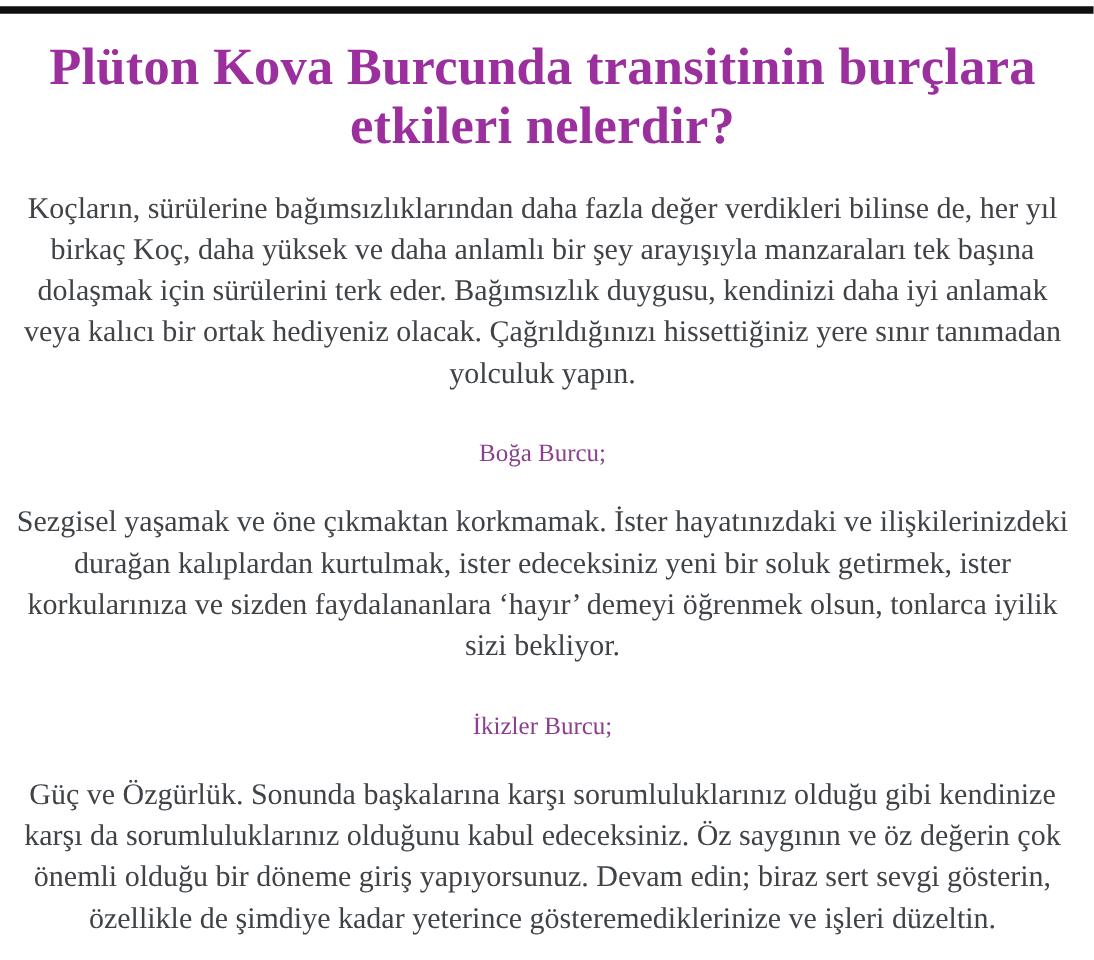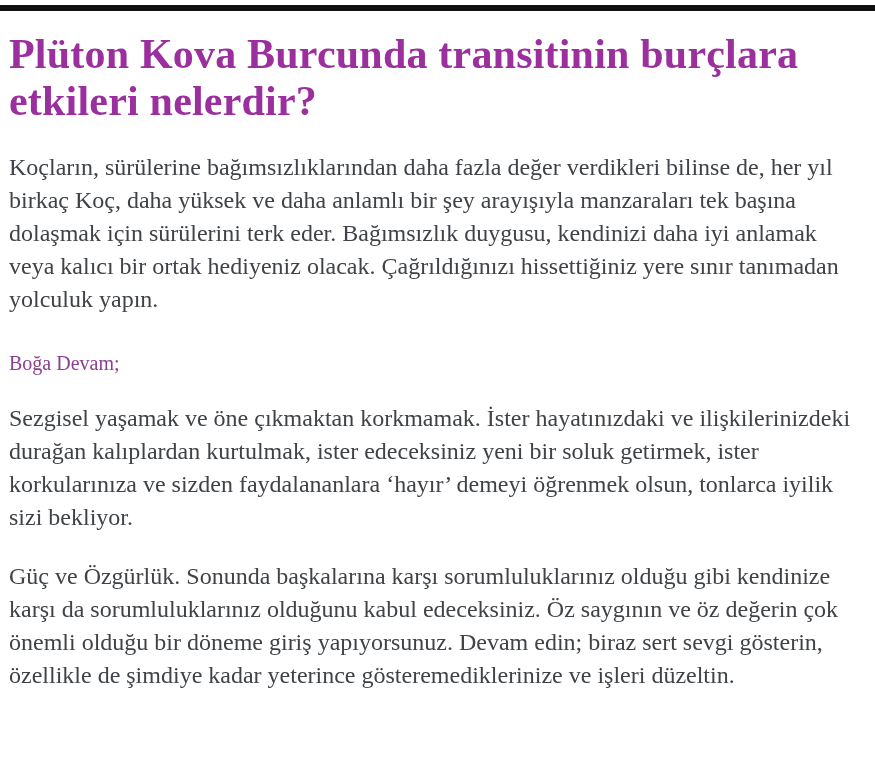--- a/index.html
+++ b/index.html
@@ -11,20 +11,21 @@
     font-family: "Liberation Serif", "DejaVu Serif", serif;
   }
   .top-bar {
     margin-top: 5px;
     height: 6px;
     width: 100%;
     background: #101010;
   }
   .content {
     padding: 0 16px 0 9px;
+    text-align: center;
   }
   h1.page-title {
     margin: 20px 0 0;
     font-family: "Liberation Serif", "DejaVu Serif", serif;
     font-weight: 700;
     font-size: 42px;
     line-height: 1.12;
     color: #9b2f9e;
     letter-spacing: 0.2px;
   }
@@ -50,21 +51,22 @@
 
 <div class="content">
 
   <h1 class="page-title">Plüton Kova Burcunda transitinin burçlara etkileri nelerdir?</h1>
 
   <section>
     <p class="section-body">Koçların, sürülerine bağımsızlıklarından daha fazla değer verdikleri bilinse de, her yıl birkaç Koç, daha yüksek ve daha anlamlı bir şey arayışıyla manzaraları tek başına dolaşmak için sürülerini terk eder. Bağımsızlık duygusu, kendinizi daha iyi anlamak veya kalıcı bir ortak hediyeniz olacak. Çağrıldığınızı hissettiğiniz yere sınır tanımadan yolculuk yapın.</p>
   </section>
 
   <section>
-    <h3 class="section-heading">Boğa Devam;</h3>
+    <h3 class="section-heading">Boğa Burcu;</h3>
     <p class="section-body">Sezgisel yaşamak ve öne çıkmaktan korkmamak. İster hayatınızdaki ve ilişkilerinizdeki durağan kalıplardan kurtulmak, ister edeceksiniz yeni bir soluk getirmek, ister korkularınıza ve sizden faydalananlara ‘hayır’ demeyi öğrenmek olsun, tonlarca iyilik sizi bekliyor.</p>
   </section>
 
   <section>
+    <h3 class="section-heading">İkizler Burcu;</h3>
     <p class="section-body">Güç ve Özgürlük. Sonunda başkalarına karşı sorumluluklarınız olduğu gibi kendinize karşı da sorumluluklarınız olduğunu kabul edeceksiniz. Öz saygının ve öz değerin çok önemli olduğu bir döneme giriş yapıyorsunuz. Devam edin; biraz sert sevgi gösterin, özellikle de şimdiye kadar yeterince gösteremediklerinize ve işleri düzeltin.</p>
   </section>
 
 </div>
 
 </body></html>

